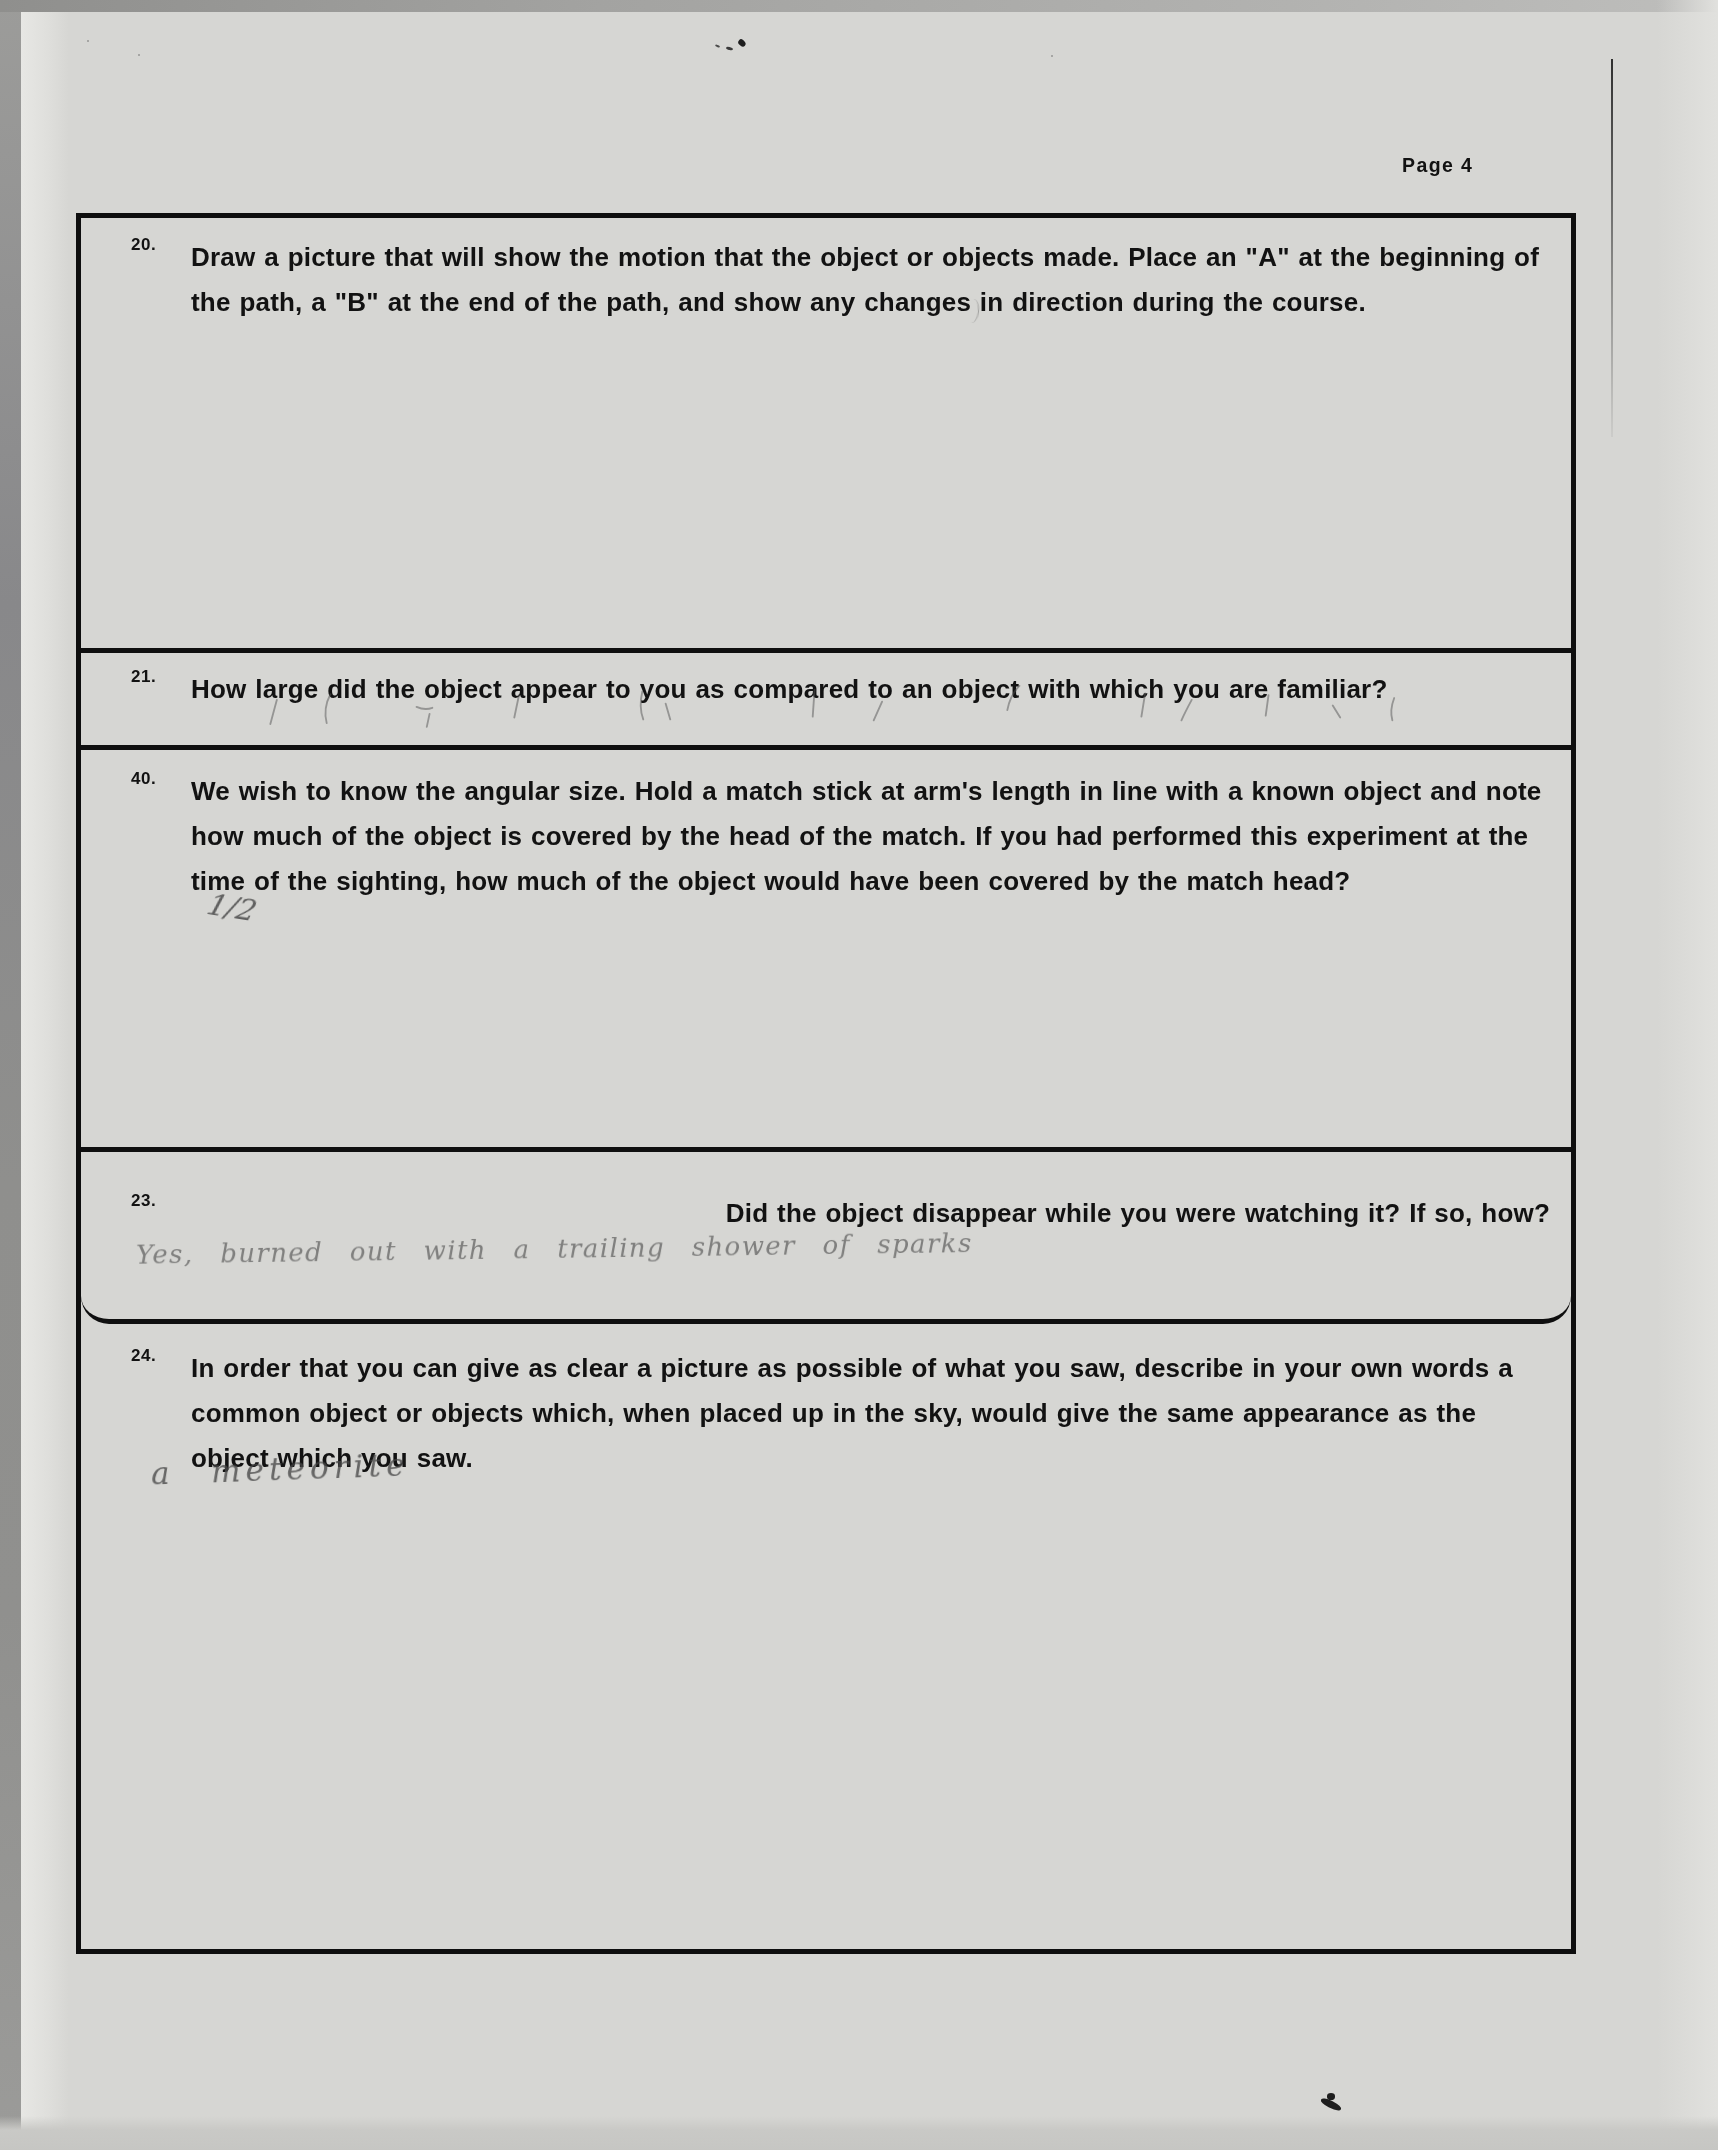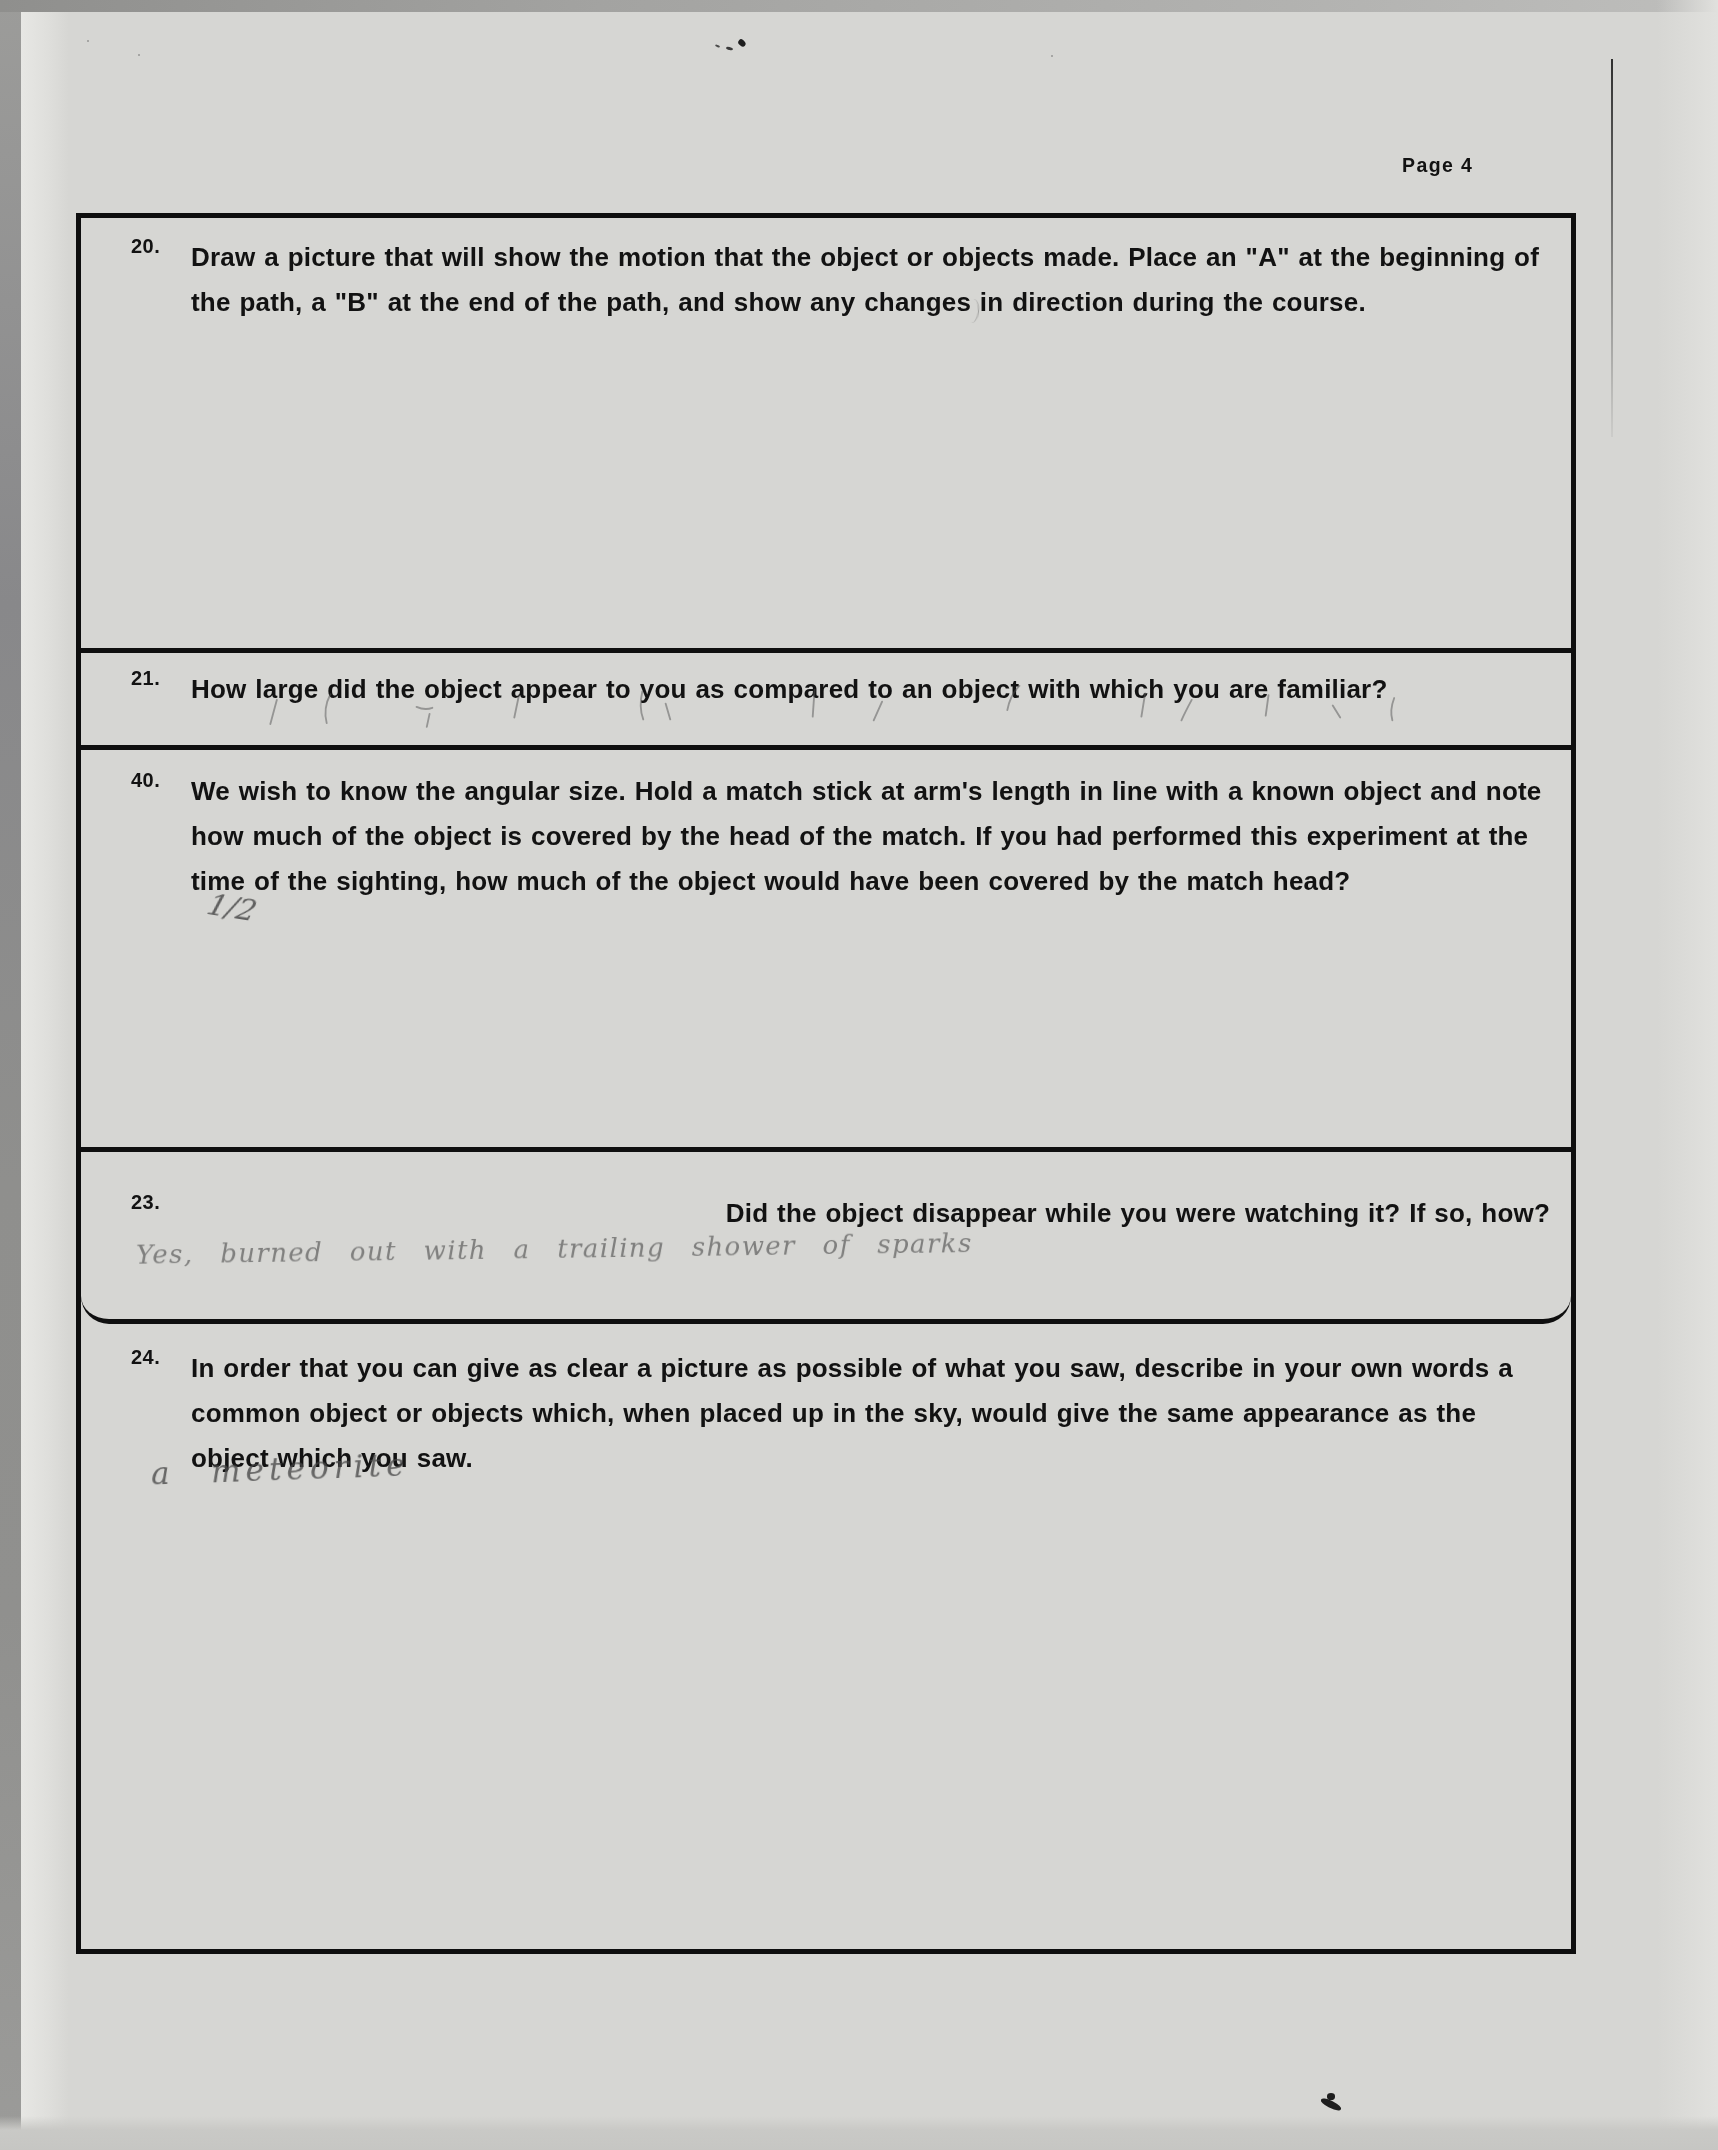--- a/index.html
+++ b/index.html
@@ -23,21 +23,21 @@
   .form-box{position:absolute;left:76px;top:213px;width:1500px;height:1741px;
     border:5.1px solid #0e0e0e;box-sizing:border-box;}
   .sec{position:absolute;left:0;width:100%;box-sizing:border-box;border-bottom:5.6px solid #0f0f0f;}
   .sec:last-child{border-bottom:none;}
   .s20{top:0;height:435px;}
   .s21{top:435px;height:97px;text-decoration:underline;}
   .s22{top:532px;height:402px;}
   .s23{top:934px;height:172px;border-radius:28px;}
   .s24{top:1106px;height:626px;}
 
-  .qnum{position:absolute;left:50px;font-size:20px;font-weight:bold;letter-spacing:0.5px;}
+  .qnum{position:absolute;left:50px;font-size:17px;font-weight:bold;letter-spacing:0.5px;}
   .qtext{position:absolute;left:110px;margin:0;font-size:26px;font-weight:bold;line-height:45px;letter-spacing:0.2px;word-spacing:1.4px;}
   .s20 .qnum,.s20 .qtext{top:17px;} .s20 .qtext{width:1359px;}
   .s21 .qnum,.s21 .qtext{top:14px;} .s21 .qtext{width:1359px;}
   .s22 .qnum,.s22 .qtext{top:18.6px;} .s22 .qtext{width:1373px;}
   .s23 .qnum,.s23 .qtext{top:39px;} .s23 .qtext{width:1359px;text-align:right;}
   .s24 .qnum,.s24 .qtext{top:22.3px;} .s24 .qtext{width:1364px;}
 
   
   .hw{position:absolute;font-family:"DejaVu Serif",serif;font-style:italic;color:#474747;}
   .hw-q22{left:127px;top:140px;font-size:30px;opacity:0.82;transform:rotate(9deg) skewX(-8deg);filter:blur(0.4px);}

